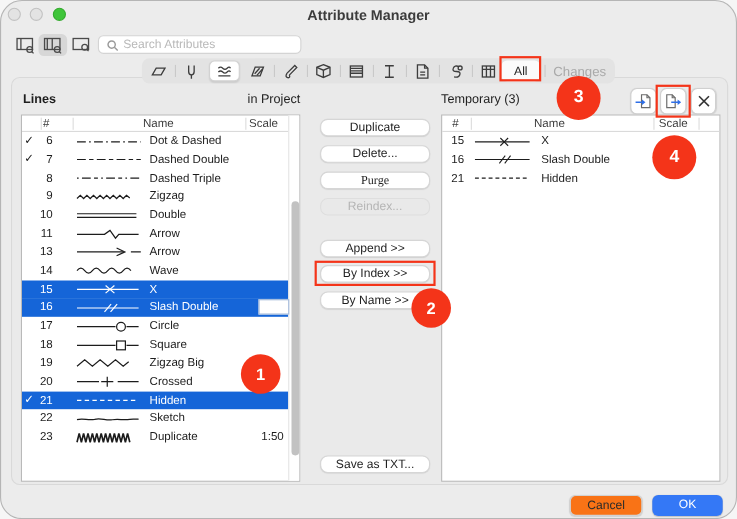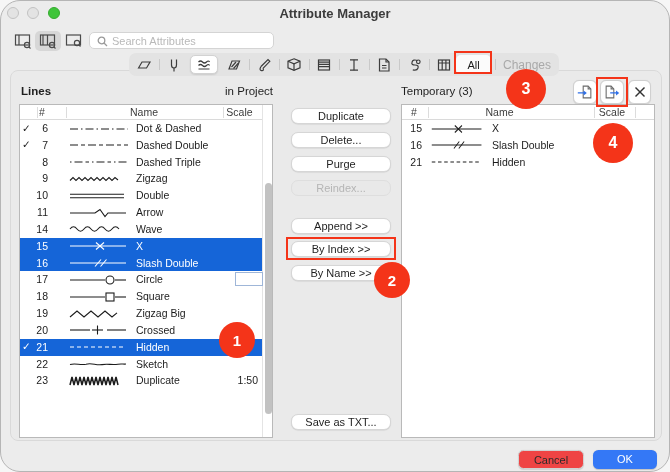--- a/index.html
+++ b/index.html
@@ -78,21 +78,21 @@
     font-size:11px; color:#1f1f1f; text-align:center; line-height:14px; cursor:default;
     font-family:"Liberation Sans","DejaVu Sans",sans-serif; }
   .mbtn.disabled { background:#e9e9e9; border-color:#dedede; color:#b5b5b5; box-shadow:none; }
   
   .icobtn { position:absolute; top:79px; width:24px; height:24px; background:#fff;
     border:1px solid #d0d0d0; border-radius:6px; box-shadow:0 0.5px 1px rgba(0,0,0,.10);
     display:flex; align-items:center; justify-content:center; }
   
   .fbtn { position:absolute; top:449px; height:19px; border-radius:5.5px; font-size:11px;
     text-align:center; line-height:18px; font-family:"Liberation Sans","DejaVu Sans",sans-serif; }
-  .fbtn.cancel { left:517px; width:66px; background:#ef4444; border:1px solid #d2d2d2;
+  .fbtn.cancel { left:517px; width:66px; background:#f97316; border:1px solid #d2d2d2;
     color:#2b2b2b; box-shadow:0 0.5px 1px rgba(0,0,0,.12); }
   .fbtn.ok { left:592px; width:64px; background:var(--okblue); color:#fff; font-weight:500;
     box-shadow:0 0.5px 1px rgba(0,0,0,.18); }
   
   .badge { position:absolute; border-radius:50%; background:var(--red); color:#fff;
     font-weight:bold; display:flex; align-items:center; justify-content:center; z-index:9; }
   .hlrect { position:absolute; border:2.5px solid var(--red); z-index:8; background:transparent; }
 </style>
 </head>
 <body>
@@ -299,20 +299,31 @@
           <span class="c-chk"></span>
           <span class="c-num">11</span>
           <span class="c-pat"><svg width="62" height="12" viewBox="0 0 62 12" preserveAspectRatio="none" fill="none" stroke="#1c1c1c" stroke-width="1.1">
               <path d="M2,6 H27 L32,2.5 37,9.5 40,6 H58"></path>
             </svg></span>
           <span class="c-name">Arrow</span>
           <span class="c-scale"></span>
         </div>
         <div class="trow">
           <span class="c-chk"></span>
+          <span class="c-num">13</span>
+          <span class="c-pat"><svg width="62" height="12" viewBox="0 0 62 12" preserveAspectRatio="none" fill="none" stroke="#1c1c1c" stroke-width="1.1">
+              <line x1="2" y1="6" x2="44" y2="6"></line>
+              <path d="M38,2.5 L45.5,6 L38,9.5"></path>
+              <line x1="51" y1="6" x2="60" y2="6"></line>
+            </svg></span>
+          <span class="c-name">Arrow</span>
+          <span class="c-scale"></span>
+        </div>
+        <div class="trow">
+          <span class="c-chk"></span>
           <span class="c-num">14</span>
           <span class="c-pat"><svg width="62" height="12" viewBox="0 0 62 12" preserveAspectRatio="none" fill="none" stroke="#1c1c1c" stroke-width="1.1">
               <path d="M2,6 Q5.5,1.5 9,6 T16,6 T23,6 T30,6 T37,6 T44,6 T51,6"></path>
             </svg></span>
           <span class="c-name">Wave</span>
           <span class="c-scale"></span>
         </div>
         <div class="trow sel">
           <span class="c-chk"></span>
           <span class="c-num">15</span>
@@ -408,21 +419,21 @@
       </div>
     <div class="editbox"></div>
     <div class="vscroll">
       <div class="vthumb"></div>
     </div>
   </div>
 
   <div id="middle-buttons">
       <div class="mbtn" style="top: 107px;">Duplicate</div>
       <div class="mbtn" style="top: 131px;">Delete...</div>
-      <div class="mbtn" style="top: 155px;">Purge</div>
+      <div class="mbtn" style="top: 155px; font-family: Liberation Serif, serif;">Purge</div>
       <div class="mbtn disabled" style="top: 179px;">Reindex...</div>
       <div class="mbtn" style="top: 217px;">Append &gt;&gt;</div>
       <div class="mbtn" style="top: 240px;">By Index &gt;&gt;</div>
       <div class="mbtn" style="top: 264px;">By Name &gt;&gt;</div>
       <div class="mbtn" style="top: 413px;">Save as TXT...</div>
     </div>
 
   <div class="slabel" style="left:400px; top:84px;">Temporary (3)</div>
 
   <div class="icobtn" style="left:572px">

